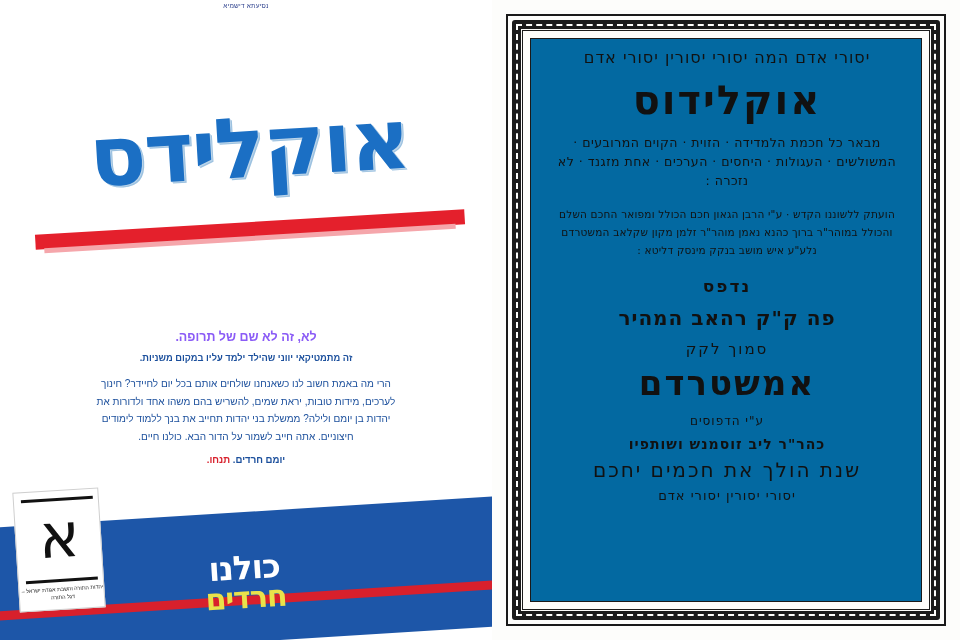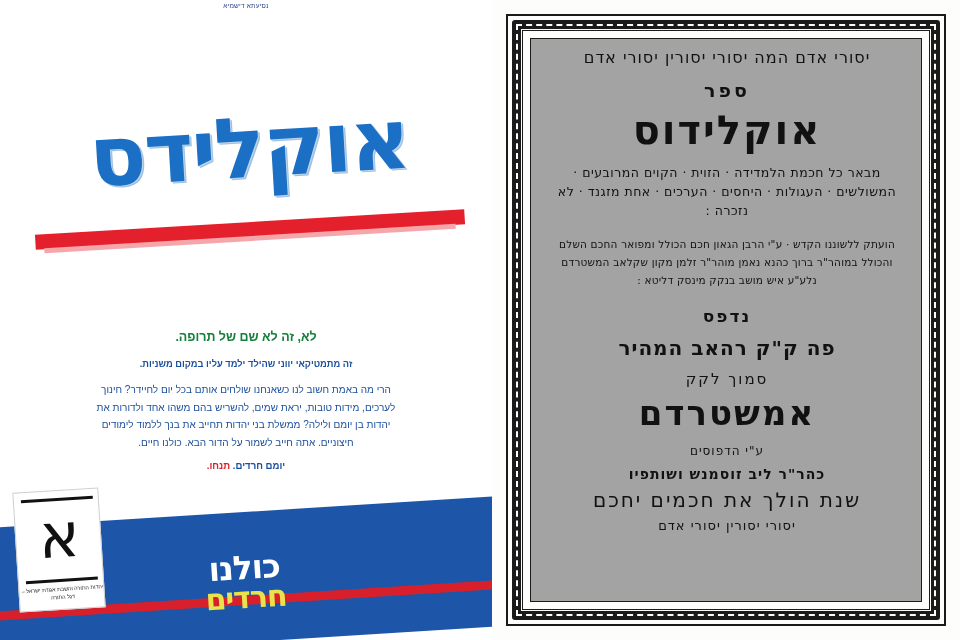--- a/index.html
+++ b/index.html
@@ -84,23 +84,23 @@
     position: absolute;
     left: 96px; top: 328px;
     width: 300px;
     direction: rtl;
     text-align: center;
     color: #1b4f9c;
   }
   .tb-head {
     font-weight: bold;
     font-size: 12.5px;
-    color: #15803d;
+    color: #8b5cf6;
     line-height: 1.45;
-    margin: 0 0 12px 0;
+    margin: 0 0 6px 0;
   }
   .tb-sub {
     font-weight: bold;
     font-size: 9.3px;
     color: #1b4f9c;
     line-height: 1.5;
     margin: 0 0 9px 0;
   }
   .tb-body {
     font-size: 10px;
@@ -240,21 +240,21 @@
     position: absolute;
     left: -2px; top: -2px; right: -2px; bottom: -2px;
     border: 1px solid #fdfdfb;
     pointer-events: none;
   }
   .frame-inner {
     position: absolute;
     left: 38px; top: 38px;
     width: 392px; height: 564px;
     border: 1.5px solid #1a1a1a;
-    background: #a3a3a3;
+    background: #0369a1;
     overflow: hidden;
   }
   .tp {
     position: absolute;
     left: 0; top: 0;
     width: 392px;
     padding: 10px 16px 0 16px;
     direction: rtl;
     text-align: center;
     color: #111;
@@ -388,21 +388,20 @@
     </div>
 
   </div>
 
   <div class="right-panel">
     <div class="frame-outer"></div>
     <div class="frame-rope"></div>
     <div class="frame-inner">
       <div class="tp">
         <div class="tp-topline">יסורי אדם המה יסורי יסורין יסורי אדם</div>
-        <div class="tp-word-sefer">ספר</div>
         <div class="tp-title">אוקלידוס</div>
         <div class="tp-desc">מבאר כל חכמת הלמדידה · הזוית · הקוים המרובעים · המשולשים · העגולות · היחסים · הערכים · אחת מזגנד · לא נזכרה :</div>
         <div class="tp-body">הועתק ללשוננו הקדש · ע"י הרבן הגאון חכם הכולל ומפואר החכם השלם והכולל במוהר"ר ברוך כהנא נאמן מוהר"ר זלמן מקון שקלאב המשטרדם נלע"ע איש מושב בנקק מינסק דליטא :</div>
         <div class="tp-nidpas">נדפס</div>
         <div class="tp-place1">פה ק"ק רהאב המהיר</div>
         <div class="tp-samuch">סמוך לקק</div>
         <div class="tp-city">אמשטרדם</div>
         <div class="tp-by">ע"י הדפוסים</div>
         <div class="tp-printer">כהר"ר ליב זוסמנש ושותפיו</div>
         <div class="tp-year">שנת הולך את חכמים יחכם</div>

